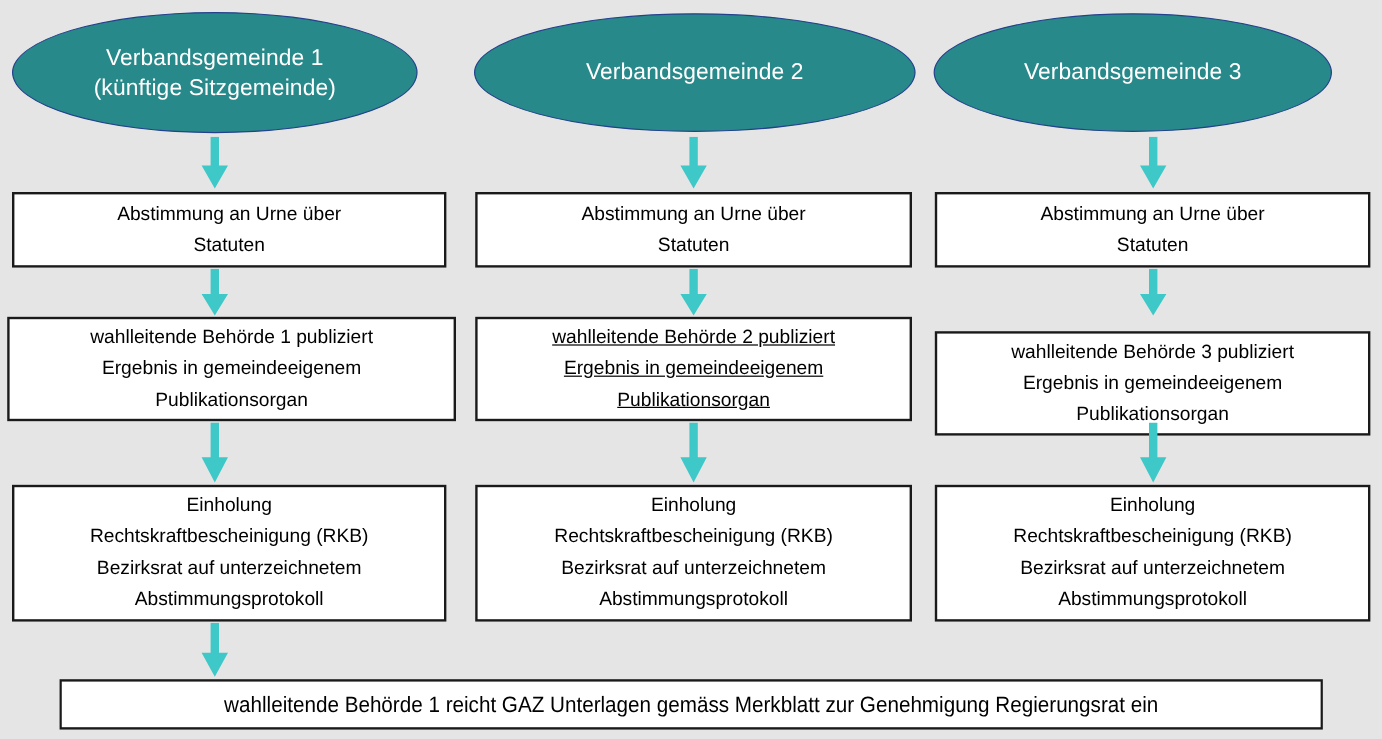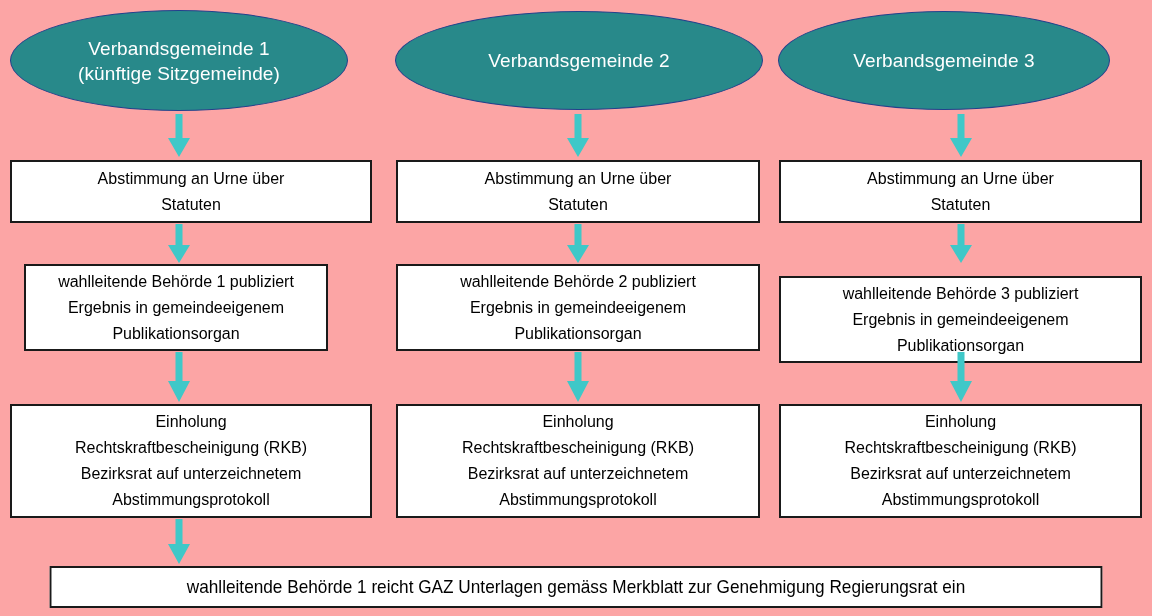--- a/index.html
+++ b/index.html
@@ -8,21 +8,21 @@
     background: #ffffff;
   }
   body {
     font-family: "Liberation Sans", sans-serif;
     color: #000000;
   }
   #canvas {
     position: relative;
     width: 1152px;
     height: 616px;
-    background: #fca5a5;
+    background: #e5e5e5;
     overflow: hidden;
   }
 
   
   .ellipse {
     position: absolute;
     box-sizing: border-box;
     border-radius: 50%;
     background: #28898A;
     border: 1.5px solid #23418C;
@@ -85,21 +85,21 @@
 
   <div class="pbox" style="left:10px; top:160px; width:362px; height:63px;">Abstimmung an Urne über
 Statuten</div>
 
   <div class="arrow" style="left:165px; top:224px;">
     <svg width="28" height="40" viewBox="0 0 28 40" aria-hidden="true">
       <polygon points="10.5,0 17.5,0 17.5,21 25,21 14,39 3,21 10.5,21" fill="#3FC8C8"></polygon>
     </svg>
   </div>
 
-  <div class="pbox" style="left:24px; top:264px; width:304px; height:87px;">wahlleitende Behörde 1 publiziert
+  <div class="pbox" style="left:6px; top:264px; width:374px; height:87px;">wahlleitende Behörde 1 publiziert
 Ergebnis in gemeindeeigenem
 Publikationsorgan</div>
 
   <div class="arrow" style="left:165px; top:352px;">
     <svg width="28" height="51" viewBox="0 0 28 51" aria-hidden="true">
       <polygon points="10.5,0 17.5,0 17.5,29 25,29 14,50 3,29 10.5,29" fill="#3FC8C8"></polygon>
     </svg>
   </div>
 
   <div class="pbox" style="left:10px; top:404px; width:362px; height:114px;">Einholung
@@ -123,21 +123,21 @@
 
   <div class="pbox" style="left:396px; top:160px; width:364px; height:63px;">Abstimmung an Urne über
 Statuten</div>
 
   <div class="arrow" style="left:564px; top:224px;">
     <svg width="28" height="40" viewBox="0 0 28 40" aria-hidden="true">
       <polygon points="10.5,0 17.5,0 17.5,21 25,21 14,39 3,21 10.5,21" fill="#3FC8C8"></polygon>
     </svg>
   </div>
 
-  <div class="pbox" style="left:396px; top:264px; width:364px; height:87px;">wahlleitende Behörde 2 publiziert
+  <div class="pbox" style="left:396px; top:264px; width:364px; height:87px;text-decoration:underline;">wahlleitende Behörde 2 publiziert
 Ergebnis in gemeindeeigenem
 Publikationsorgan</div>
 
   <div class="arrow" style="left:564px; top:352px;">
     <svg width="28" height="51" viewBox="0 0 28 51" aria-hidden="true">
       <polygon points="10.5,0 17.5,0 17.5,29 25,29 14,50 3,29 10.5,29" fill="#3FC8C8"></polygon>
     </svg>
   </div>
 
   <div class="pbox" style="left:396px; top:404px; width:364px; height:114px;">Einholung

